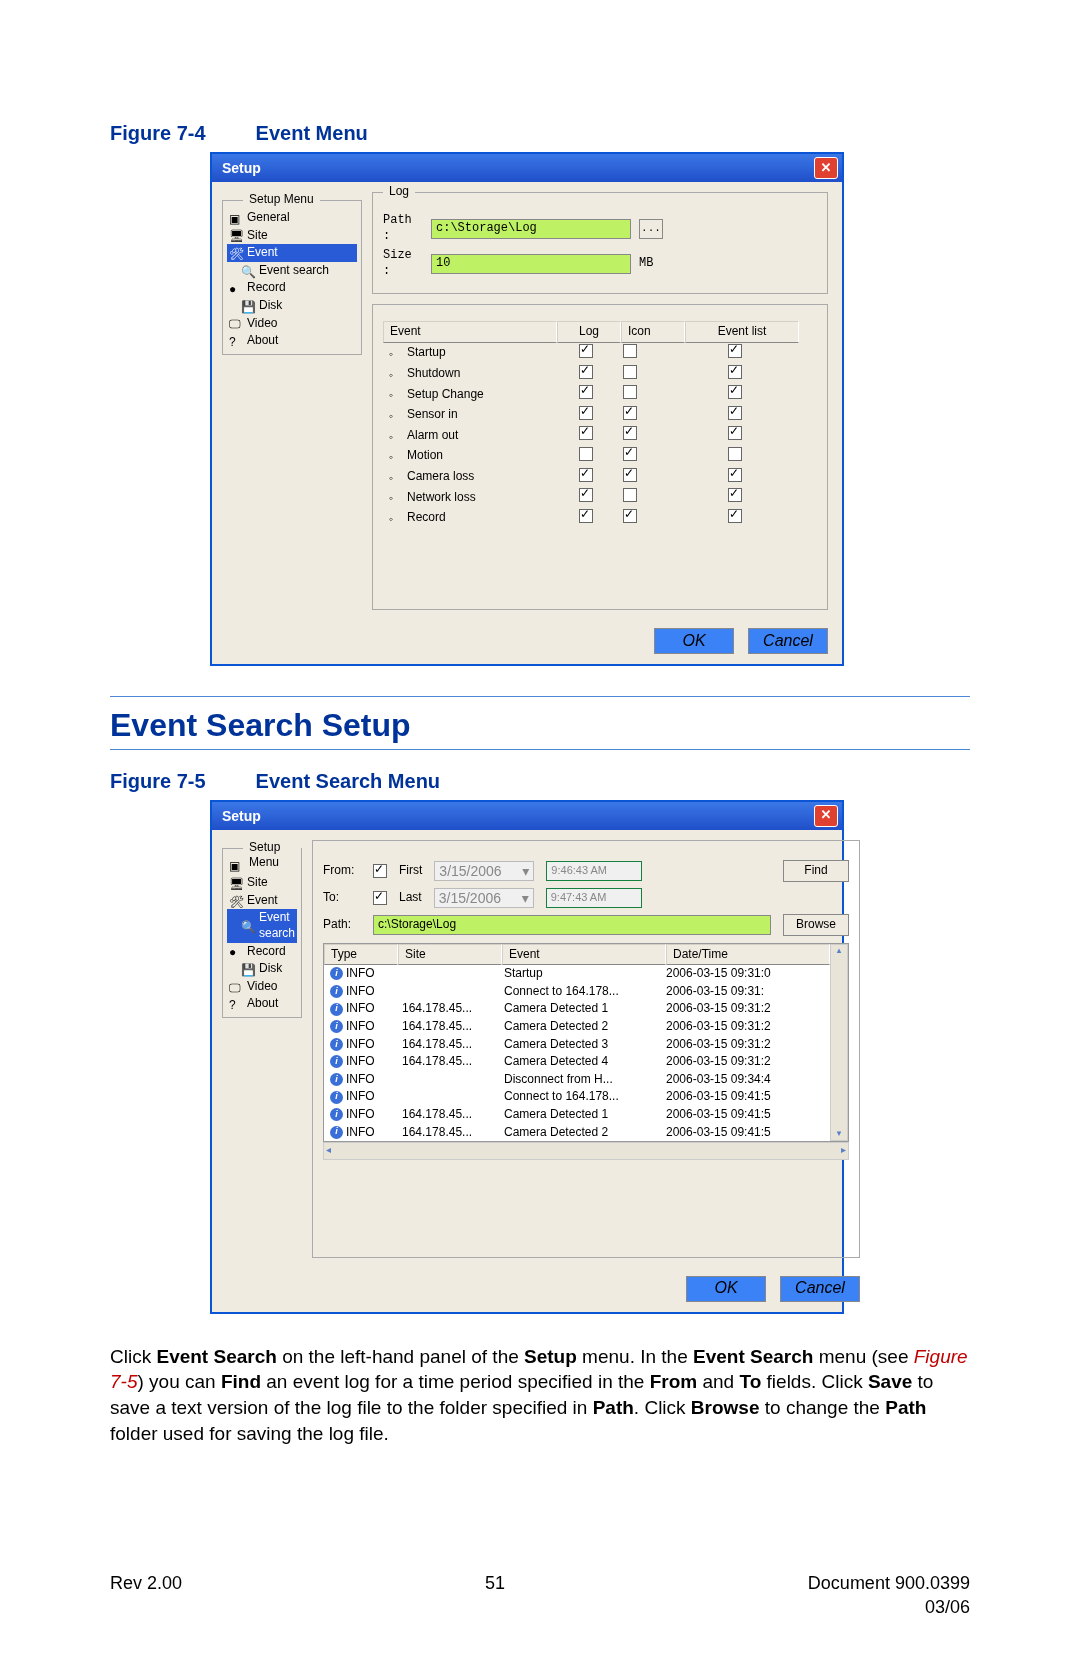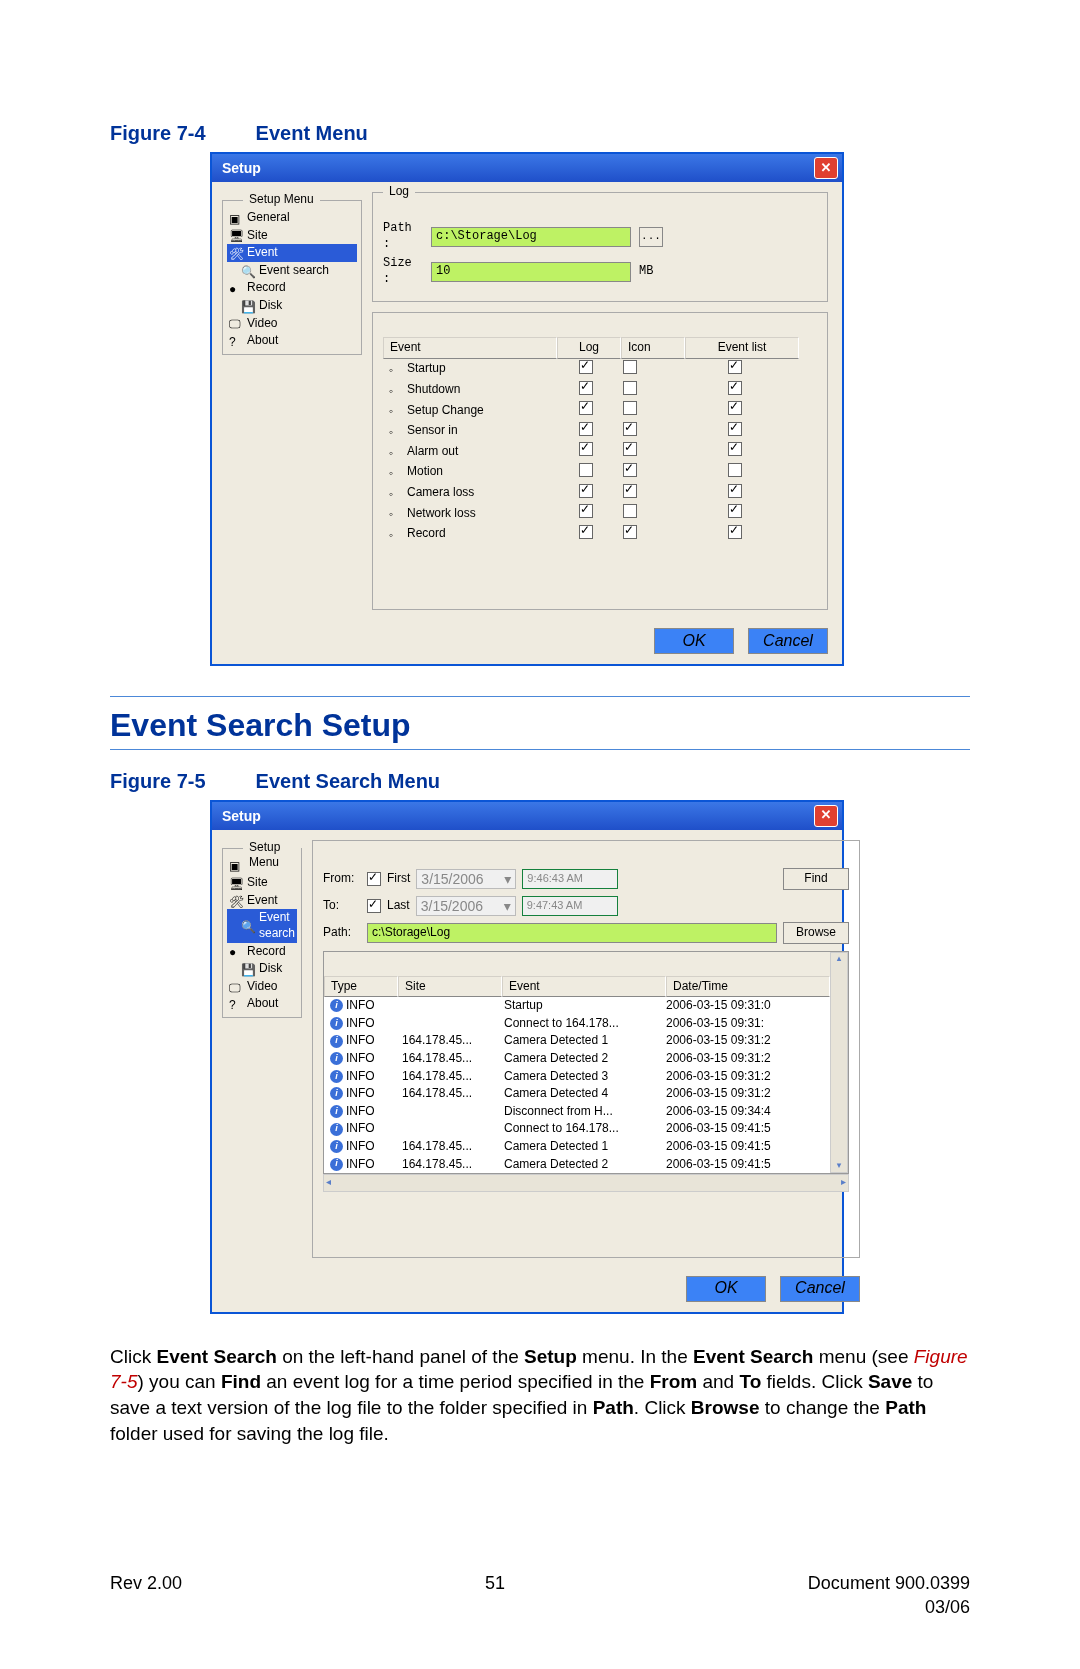--- a/index.html
+++ b/index.html
@@ -13,48 +13,48 @@
   .closebtn { width:22px; height:20px; background:#e04030; border:1px solid #fff; display:flex; align-items:center; justify-content:center; color:#fff; font-weight:bold; font-size:13px; border-radius:3px; }
   .ss-body { display:flex; height:calc(100% - 28px); }
   .sidebar { width:140px; padding:10px 4px 0 10px; }
   .sb-group { border:1px solid #aaa; padding:8px 4px 4px 4px; position:relative; margin-top:8px; }
   .sb-group-label { position:absolute; top:-9px; left:20px; background:#efebe0; padding:0 6px; font-size:12px; }
   .sb-item { display:flex; align-items:center; gap:4px; padding:1px 2px; font-size:12px; }
   .sb-item.sel { background:#2a5bd7; color:#fff; }
   .sb-indent { padding-left:14px; }
   .ico { width:14px; height:12px; display:inline-block; }
   .main { flex:1; padding:10px 14px 10px 6px; display:flex; flex-direction:column; }
-  .group { border:1px solid #aaa; padding:24px 10px 10px 10px; position:relative; margin-bottom:10px; }
+  .group { border:1px solid #aaa; padding:16px 10px 10px 10px; position:relative; margin-bottom:10px; }
   .group-label { position:absolute; top:-9px; left:10px; background:#efebe0; padding:0 6px; font-size:12px; }
   .row { display:flex; align-items:center; gap:8px; margin:4px 0; font-size:12px;font-family:Liberation Mono, monospace; }
   .lbl { width:40px; }
   .txtbox { background:#bef264; border:1px solid #888; height:18px; padding:0 4px; font-size:12px; display:flex; align-items:center; }
   .dots { width:22px; height:18px; border:1px solid #888; background:#efebe0; text-align:center; font-size:11px; line-height:16px; }
   .evt-table { width:100%; font-size:12px; }
   .evt-header { display:flex; background:#efebe0; }
   .evt-header div { border:1px solid #d4d0c8; border-right:1px solid #fff; border-bottom:1px solid #888; padding:2px 6px; background:#efebe0; }
   .evt-row { display:flex; align-items:center; }
   .evt-row div { padding:1px 6px; }
   .col-event { width:160px; display:flex; align-items:center; gap:4px; }
   .col-log { width:50px; text-align:center; }
   .col-icon { width:50px; text-align:left; }
   .col-elist { width:100px; text-align:center; }
   .cb { width:12px; height:12px; border:1px solid #666; display:inline-block; background:#fff; position:relative; }
   .cb.chk::after { content:"✓"; position:absolute; top:-3px; left:0; font-size:12px; color:#000; }
   .btnrow { display:flex; justify-content:flex-end; gap:14px; margin-top:auto; padding-top:8px; }
   .btn { width:78px; height:24px; border:1px solid #888; background:#3b82f6; font-size:16px; display:flex; align-items:center; justify-content:center;font-style:italic; }
   .section-rule { border-top:1px solid #4c88d8; margin:24px 0 8px 0; }
   h2.section { color:#003399; font-size:32px; font-weight:bold; margin:0 0 18px 0; border-bottom:1px solid #4c88d8; padding-bottom:2px; }
-  .srch-row { display:flex; align-items:center; gap:6px; margin:3px 0; font-size:12px; }
+  .srch-row { display:flex; align-items:center; gap:12px; margin:3px 0; font-size:12px; }
   .srch-lbl { width:38px; }
   .date-box { background:#f0f0f0; border:1px solid #bbb; height:18px; width:90px; display:flex; align-items:center; justify-content:space-between; padding:0 4px; color:#888; font-size:14px; }
   .time-box { background:#f0f0f0; border:1px solid #15803d; height:18px; width:86px; display:flex; align-items:center; padding:0 4px; color:#888; font-size:11px; }
   .rbtn { width:64px; height:20px; border:1px solid #888; background:#efebe0; font-size:12px; display:flex; align-items:center; justify-content:center; }
   .list-header { display:flex; background:#efebe0; }
-  .list-header div { border:1px solid #d4d0c8; border-right:1px solid #fff; border-bottom:1px solid #888; padding:2px 6px; background:#efebe0; font-size:12px;margin-top:24px; }
+  .list-header div { border:1px solid #d4d0c8; border-right:1px solid #fff; border-bottom:1px solid #888; padding:2px 6px; background:#efebe0; font-size:12px; }
   .list-row { display:flex; font-size:12px; }
   .list-row div { padding:1px 6px; display:flex; align-items:center; gap:3px; }
   .lc-type { width:60px; }
   .lc-site { width:90px; }
   .lc-event { width:150px; }
   .lc-dt { width:150px; white-space:nowrap; overflow:hidden; }
   .scrollbar-v { width:16px; background:#e8e4d8; border:1px solid #ccc; display:flex; flex-direction:column; justify-content:space-between; align-items:center; font-size:9px; color:#5a7fc9; }
   .listwrap-out { display:flex; border:1px solid #999; background:#fff; }
   .listwrap { flex:1; }
   .hscroll { height:16px; border:1px solid #ccc; background:#e8e4d8; display:flex; justify-content:space-between; padding:0 2px; color:#5a7fc9; font-size:10px; }

